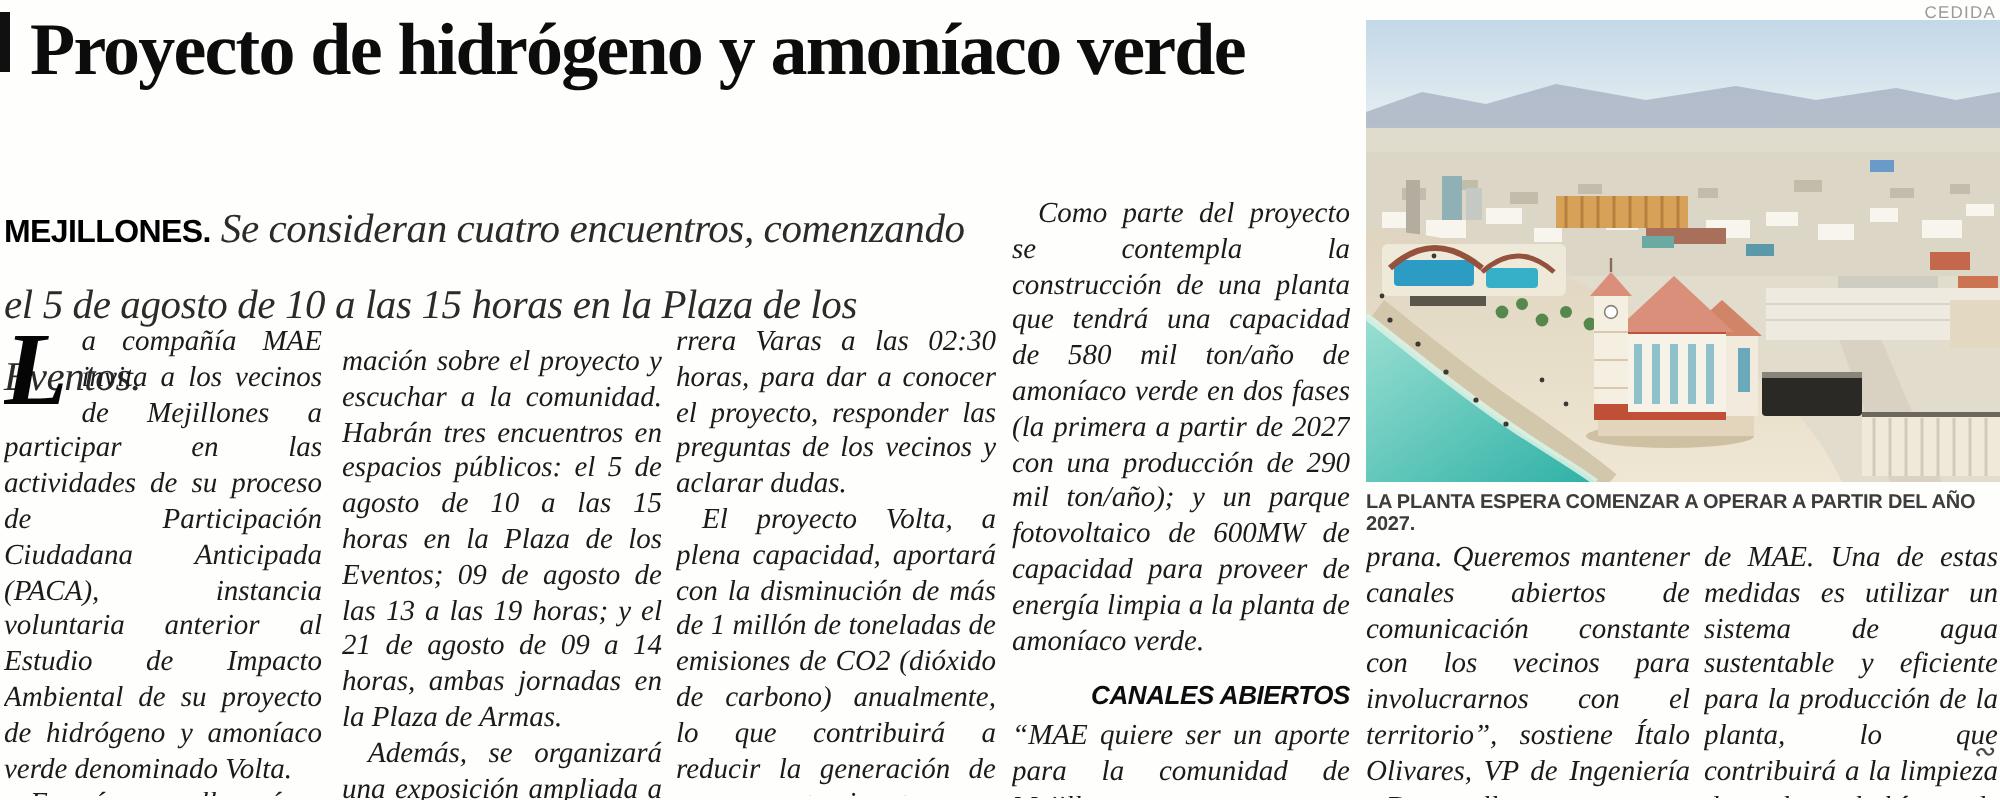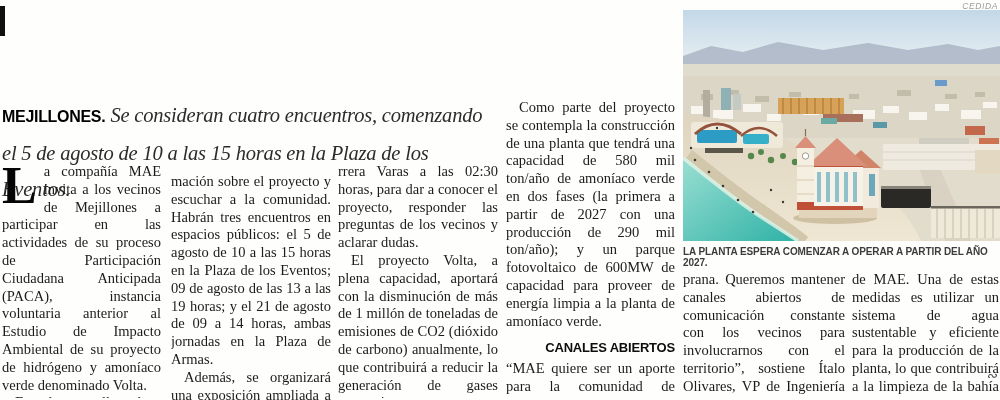--- a/index.html
+++ b/index.html
@@ -11,36 +11,35 @@
   .headline{
     position:absolute;left:15px;top:6px;width:672px;
     font-family:"Liberation Serif",serif;font-weight:700;color:#0c0c0c;
     font-size:37px;line-height:39px;letter-spacing:-0.9px;
   }
   .headline div{white-space:nowrap;}
   .credit{
     position:absolute;left:880px;top:1px;width:118px;text-align:right;
     font-family:"Liberation Sans",sans-serif;font-size:8.5px;color:#9a9a9a;
     letter-spacing:0.6px;
-    font-style:italic;
   }
   .lede{
     position:absolute;left:2px;top:97px;width:499px;
     font-style:italic;font-size:20.5px;line-height:36px;color:#2b2b2b;
     letter-spacing:-0.2px;
   }
   .lede .tag{
     font-style:normal;font-weight:700;font-family:"Liberation Sans",sans-serif;
     font-size:16px;color:#000;letter-spacing:-0.3px;margin-right:5px;
   }
   .bodycol{
     position:absolute;font-size:14.5px;line-height:17.8px;text-align:justify;
     color:#1b1b1b;overflow:hidden;
   }
-  .bodycol p{margin:0;}
+  .bodycol p{margin:0;font-style:italic;}
   .bodycol p.indent{text-indent:13px;}
   #col1{left:2px;top:163px;width:159px;height:235px;}
   #col2{left:171px;top:173px;width:160px;height:235px;}
   #col3{left:338px;top:163px;width:160px;height:235px;}
   #col4{left:506px;top:99px;width:169px;height:300px;}
   #col5{left:683px;top:271px;width:162px;height:128px;}
   #col6{left:852px;top:271px;width:147px;height:128px;position:absolute;}
   .dropcap{
     float:left;font-size:52px;line-height:42px;font-weight:700;color:#050505;
     padding:2px 7px 0 0;font-family:"Liberation Serif",serif;
@@ -61,20 +60,21 @@
   }
 </style>
 </head>
 <body>
 
 <div id="page">
 
   <div class="edge-marker"></div>
 
   <div class="headline">
+    <div>Proyecto de hidrógeno y amoníaco verde</div>
   </div>
 
   <div class="credit">CEDIDA</div>
 
   <div class="lede">
     <span class="tag">MEJILLONES.</span><span>Se consideran cuatro encuentros, comenzando el 5 de agosto de 10 a las 15 horas en la Plaza de los Eventos.</span>
   </div>
 
   <div class="bodycol" id="col1">
     <p><span class="dropcap">L</span><span>a compañía MAE invita a los vecinos de Mejillones a participar en las actividades de su proceso de Participación Ciudadana Anticipada (PACA), instancia voluntaria anterior al Estudio de Impacto Ambiental de su proyecto de hidrógeno y amoníaco verde denominado Volta.</span></p>

